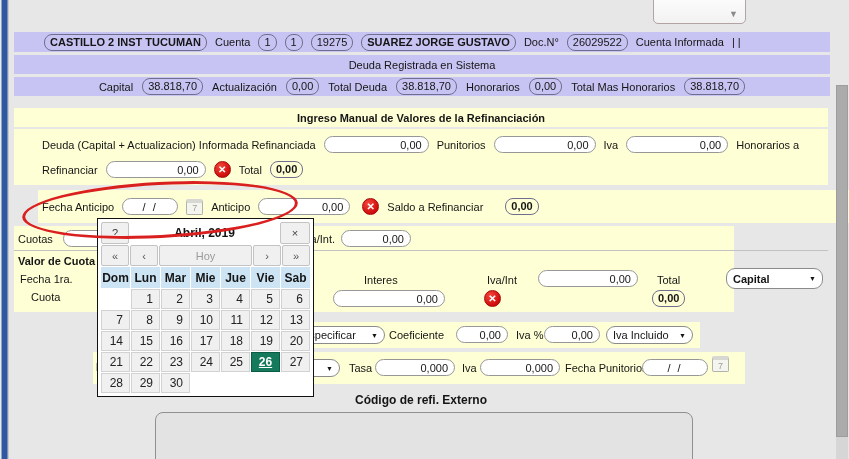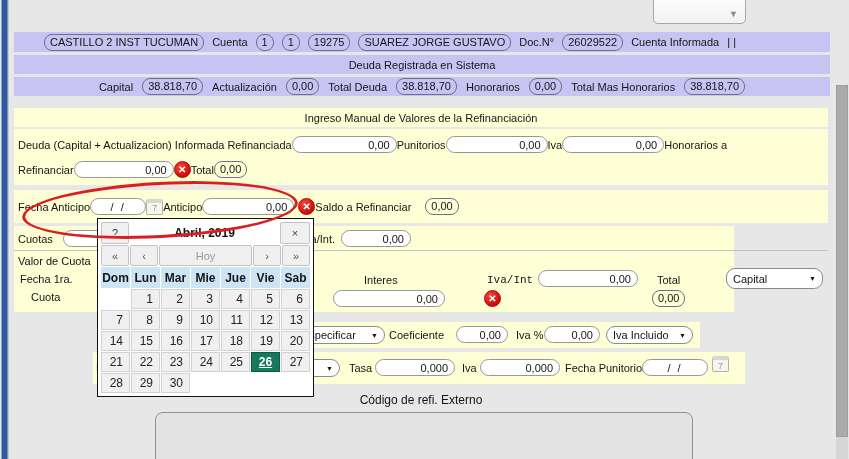--- a/index.html
+++ b/index.html
@@ -1,20 +1,20 @@
 <!DOCTYPE html>
 <html><head>
 <meta charset="utf-8">
 <style>
   html,body{margin:0;padding:0;}
   body{background:#bbb;}
   .stage{position:relative;width:849px;height:459px;background:#e7e7e7;overflow:hidden;
          font-family:"Liberation Sans",sans-serif;font-size:11px;color:#151515;}
   .abs{position:absolute;}
-  .b{font-weight:normal;}
+  .b{font-weight:bold;}
 
   
   .frame-left{left:0;top:0;width:12px;height:459px;
     background:linear-gradient(to right,#e9e9e9 0 1px,#8ea6c9 1px 2px,#2e59a0 2px 7px,#7890bd 7px 8px,#c9c9c9 8px 9px,#e7e7e7 9px 12px);}
 
   
   .topcombo{left:653px;top:-10px;width:93px;height:34px;background:linear-gradient(#ffffff,#f2f2f2);
     border:1px solid #b2a4a4;border-radius:5px;display:flex;align-items:flex-end;justify-content:flex-end;
     box-sizing:border-box;padding:0 7px 4px 6px;}
   .topcombo .arr{color:#8a8a8a;font-size:9px;}
@@ -31,21 +31,21 @@
   .pill.center{justify-content:center;letter-spacing:2px;}
   .dd{background:#fff;border:1px solid #8b8b8b;border-radius:9px;height:18px;box-sizing:border-box;
       display:flex;align-items:center;justify-content:space-between;padding:0 6px;white-space:nowrap;}
   .dd .arr{font-size:7px;margin-left:5px;}
   .xicon{width:17px;height:17px;border-radius:50%;background:radial-gradient(circle at 35% 30%,#f4473b,#cf0c0c 70%);
          border:1px solid #a70808;color:#fff;font-weight:bold;font-size:10px;
          display:flex;align-items:center;justify-content:center;box-sizing:border-box;flex:0 0 auto;}
   .calicon{width:17px;height:16px;background:#f4f4f4;border:1px solid #a5a5a5;border-top:4px solid #d2d2d2;
            border-radius:2px;color:#8f8f8f;font-size:9px;display:flex;align-items:center;justify-content:center;
            box-sizing:border-box;opacity:.85;flex:0 0 auto;}
-  .frow{display:flex;align-items:center;}
+  .frow{display:flex;align-items:center;gap:8px;margin-left:24px;}
 
   
   .calendar{left:97px;top:218px;width:217px;background:#fff;border:1px solid #111;box-sizing:border-box;
             padding:3px;z-index:40;}
   .cal-head{display:grid;grid-template-columns:28px 1fr 30px;gap:1px;height:22px;margin-bottom:1px;}
   .cbtn{background:#f0f0f0;border:1px solid #c3c3c3;border-radius:2px;display:flex;align-items:center;
         justify-content:center;font-size:11px;color:#444;box-sizing:border-box;}
   .cal-title{display:flex;align-items:center;justify-content:center;font-weight:bold;font-size:12px;color:#111;}
   .cal-nav{display:grid;grid-template-columns:28px 28px 1fr 28px 28px;gap:1px;height:21px;margin-bottom:1px;}
   .cal-nav .cbtn{color:#555;}
@@ -176,21 +176,21 @@
     <span class="abs b" style="left:4px;top:29px;">Valor de Cuota</span>
     <span class="abs lbl" style="left:6px;top:47px;">Fecha 1ra.</span>
     <span class="abs lbl" style="left:6px;top:65px;margin-left:11px;">Cuota</span>
     <span class="abs lbl" style="left:350px;top:48px;">Interes</span>
     <div class="abs pill" style="left:319px;top:64px;width:112px;">
         <span>0,00</span>
       </div>
     <span class="abs xicon" style="left:470px;top:64px;">
         <span>✕</span>
       </span>
-    <span class="abs lbl" style="left:473px;top:48px;font-family:Liberation Mono, monospace;">Iva/Int</span>
+    <span class="abs lbl" style="left:473px;top:48px;">Iva/Int</span>
     <div class="abs pill" style="left:524px;top:44px;width:100px;">
         <span>0,00</span>
       </div>
     <span class="abs lbl" style="left:643px;top:48px;">Total</span>
     <span class="abs oval b" style="left:638px;top:64px;">0,00</span>
     <div class="abs dd b" style="left:712px;top:42px;width:97px;height:21px;">
       <span>Capital</span>
       <span class="arr">▼</span>
     </div>
   </div>

